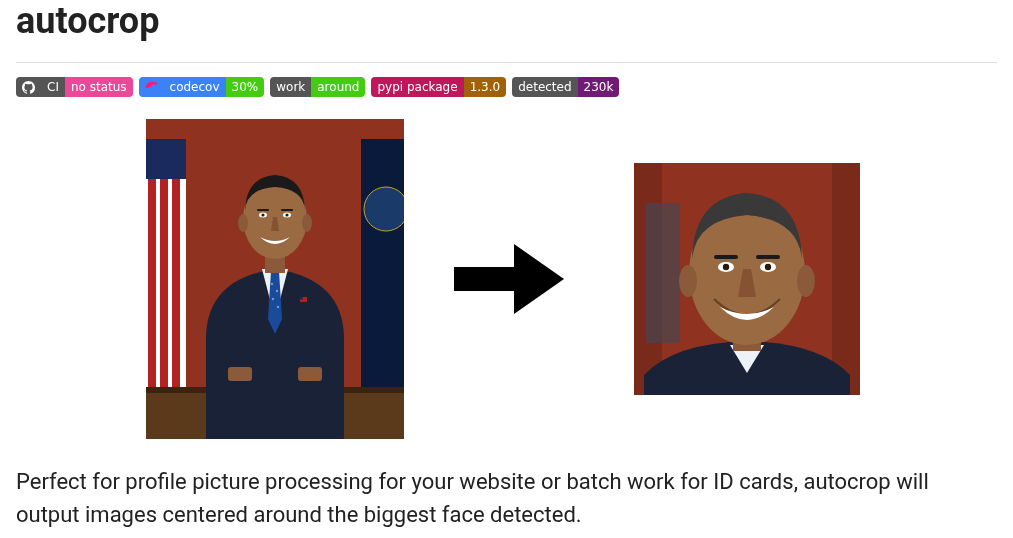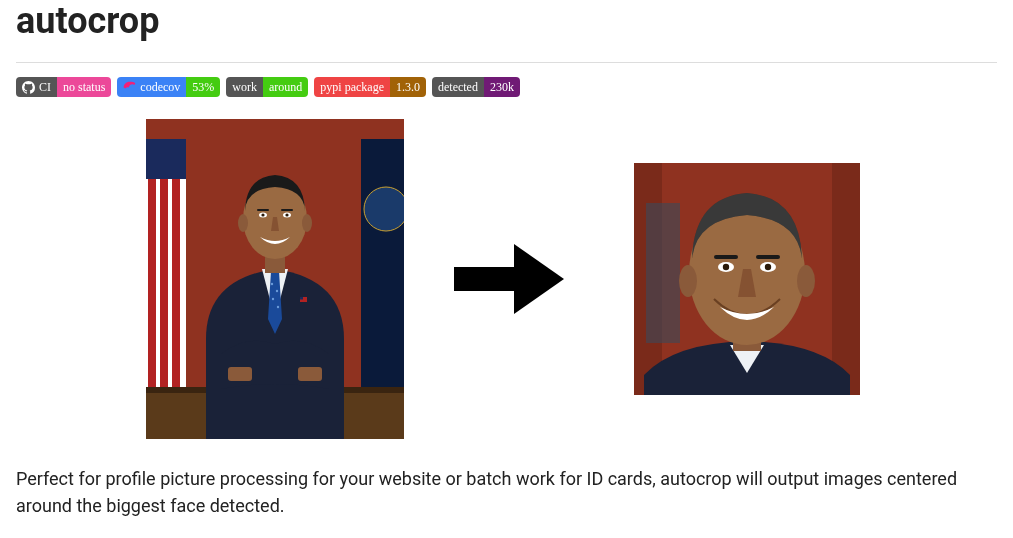--- a/index.html
+++ b/index.html
@@ -30,22 +30,21 @@
       border-radius: 4px;
       overflow: hidden;
       height: 20px;
       line-height: 20px;
       color: #fff;
     }
     .badge-l, .badge-r {
       padding: 0 6px;
       display: flex;
       align-items: center;
-      gap: 4px;
-      font-family: Liberation Serif, serif;
+      gap: 12px;
     }
     .gh-icon svg { display: block; }
     .cov-icon svg { display: block; }
 
     .figure {
       display: flex;
       align-items: center;
       justify-content: flex-start;
       gap: 50px;
       padding-left: 130px;
@@ -67,21 +66,21 @@
       height: 232px;
       background: #a2482f;
       margin-left: 20px;
     }
     .placeholder-person {
       width: 100%;
       height: 100%;
     }
     .arrow svg { display: block; }
     .desc {
-      font-size: 18px;
+      font-size: 22px;
       line-height: 1.5;
       color: #222;
     }
   </style>
 </head>
 <body>
 
 <h1>autocrop</h1>
 
 <div class="badges">
@@ -100,30 +99,30 @@
 
   <a class="badge">
     <span class="badge-l" style="background:#3b82f6">
       <span class="cov-icon">
         <svg width="13" height="13" viewBox="0 0 24 24" fill="#f01f7a">
             <path d="M12 1.5C6 1.5 1.2 6.1 1.2 11.9v.1l3.5 2c.9-1.5 2.5-2.4 4.3-2.4.6 0 1.2.1 1.7.3.4-3.2 3.1-5.7 6.4-5.7 1.4 0 2.7.4 3.7 1.2l2-3.4C20.8 2.5 16.6 1.5 12 1.5z"></path>
           </svg>
       </span>
       <span>codecov</span>
     </span>
-    <span class="badge-r" style="background:#4c1">53%</span>
+    <span class="badge-r" style="background:#4c1">30%</span>
   </a>
 
   <a class="badge">
     <span class="badge-l" style="background:#555">work</span>
     <span class="badge-r" style="background:#4c1">around</span>
   </a>
 
   <a class="badge">
-    <span class="badge-l" style="background:#ef4444">pypi package</span>
+    <span class="badge-l" style="background:#be185d">pypi package</span>
     <span class="badge-r" style="background:#a16207">1.3.0</span>
   </a>
 
   <a class="badge">
     <span class="badge-l" style="background:#555">detected</span>
     <span class="badge-r" style="background:#701a75">230k</span>
   </a>
 
 </div>
 

